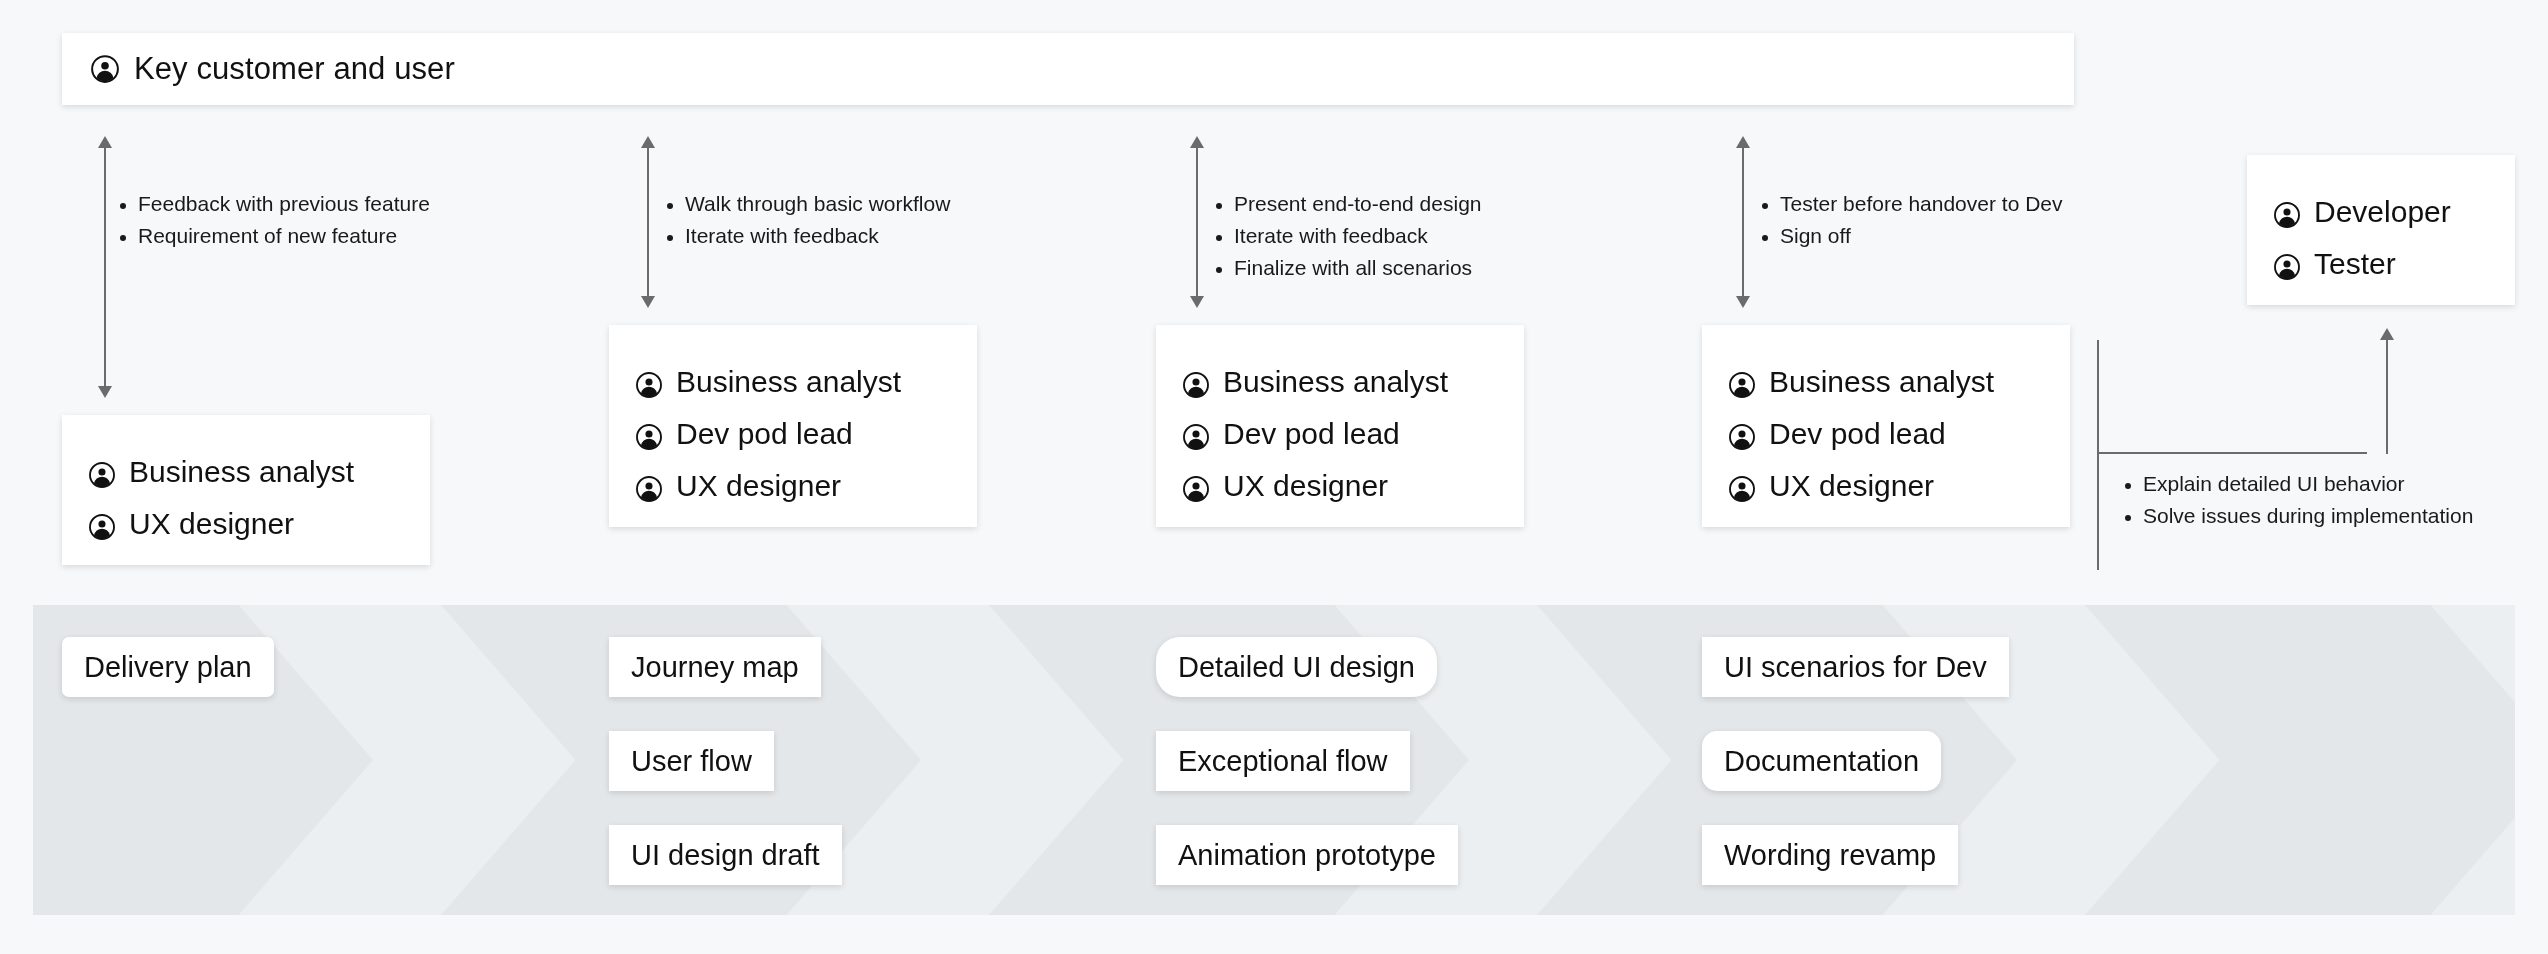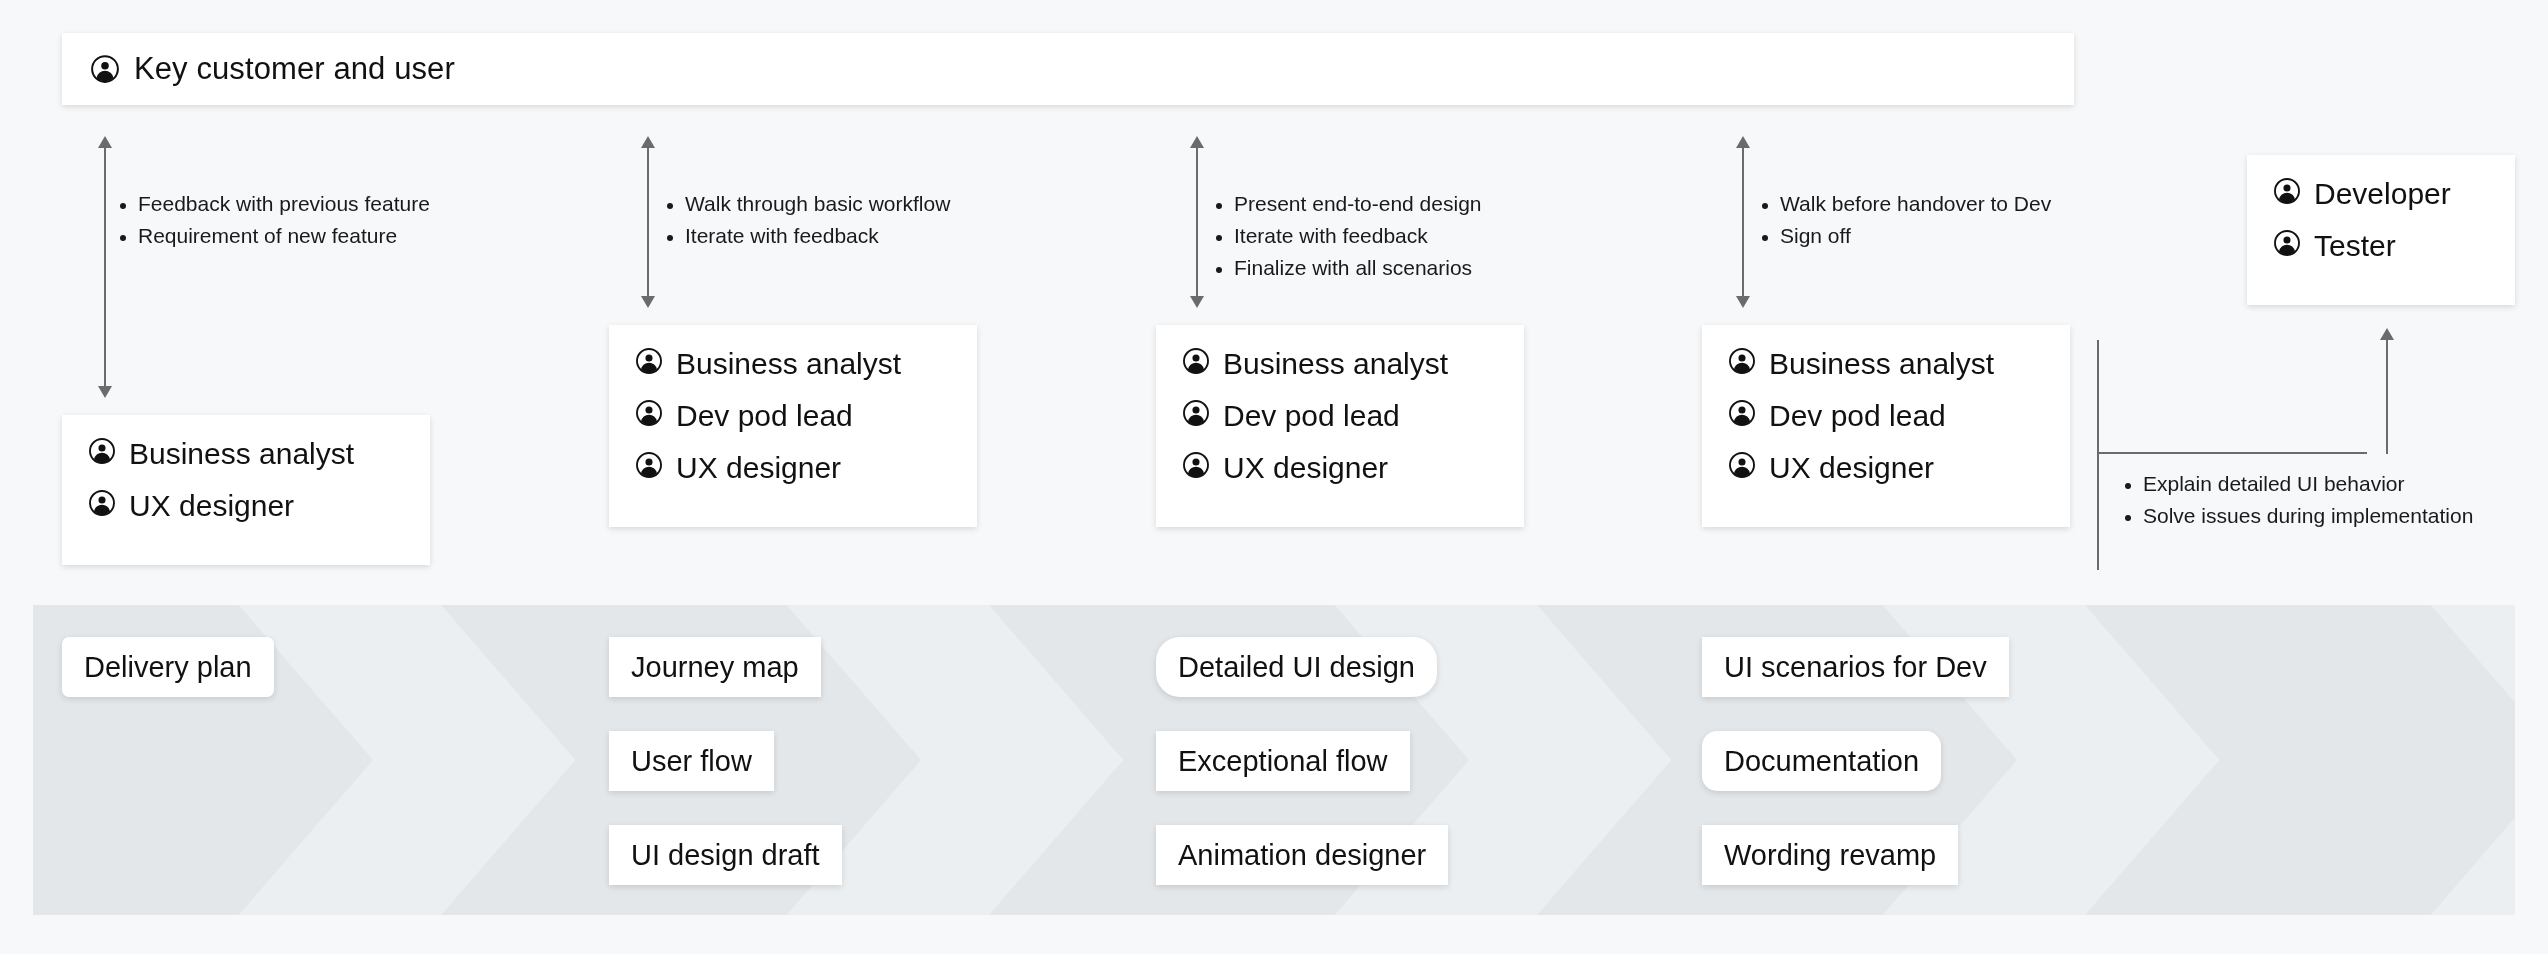--- a/index.html
+++ b/index.html
@@ -26,21 +26,21 @@
     display:flex;align-items:center;padding-left:28px;
   }
   .topbar .label{font-size:31px;color:#111;margin-left:14px;letter-spacing:.1px;}
 
   
   .picon{display:inline-block;flex:0 0 auto;line-height:0;}
   .picon svg{display:block;}
 
   
   .rolecard{padding:22px 26px 24px 26px;}
-  .role-row{display:flex;align-items:flex-start;height:52px;}
+  .role-row{display:flex;align-items:flex-end;height:52px;}
   .role-row .rlabel{font-size:30px;color:#111;margin-left:13px;white-space:nowrap;}
 
   
   .bullets{position:absolute;}
   .bullets ul{margin:0;padding:0 0 0 26px;list-style:disc;}
   .bullets li{
     font-size:21px;color:#1a1a1a;line-height:32px;white-space:nowrap;
   }
   .bullets li::marker{font-size:19px;}
 
@@ -131,21 +131,21 @@
   </div>
   <div class="bullets" style="left:1208px;top:188px;">
     <ul>
       <li>Present end-to-end design</li>
       <li>Iterate with feedback</li>
       <li>Finalize with all scenarios</li>
     </ul>
   </div>
   <div class="bullets" style="left:1754px;top:188px;">
     <ul>
-      <li>Walk before handover to Dev</li>
+      <li>Tester before handover to Dev</li>
       <li>Sign off</li>
     </ul>
   </div>
   <div class="bullets" style="left:2117px;top:468px;">
     <ul>
       <li>Explain detailed UI behavior</li>
       <li>Solve issues during implementation</li>
     </ul>
   </div>
 
@@ -303,19 +303,19 @@
   </div>
 
   <div class="card deliv" style="left:62px;top:637px;border-radius:7px;">Delivery plan</div>
 
   <div class="card deliv" style="left:609px;top:637px;">Journey map</div>
   <div class="card deliv" style="left:609px;top:825px;">UI design draft</div>
   <div class="card deliv" style="left:609px;top:731px;">User flow</div>
 
   <div class="card deliv" style="left:1156px;top:637px;border-radius:24px;">Detailed UI design</div>
   <div class="card deliv" style="left:1156px;top:731px;">Exceptional flow</div>
-  <div class="card deliv" style="left:1156px;top:825px;">Animation designer</div>
+  <div class="card deliv" style="left:1156px;top:825px;">Animation prototype</div>
 
   <div class="card deliv" style="left:1702px;top:637px;">UI scenarios for Dev</div>
   <div class="card deliv" style="left:1702px;top:731px;border-radius:15px;">Documentation</div>
   <div class="card deliv" style="left:1702px;top:825px;">Wording revamp</div>
 
 </div>
 
 </body></html>

